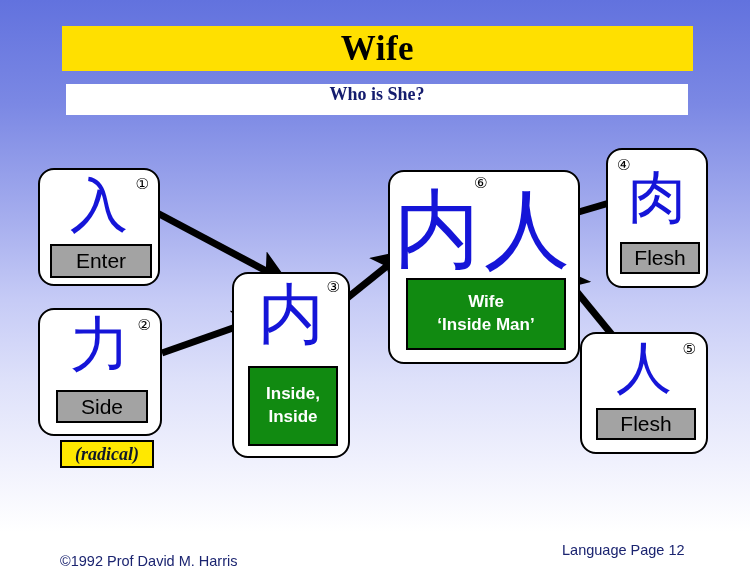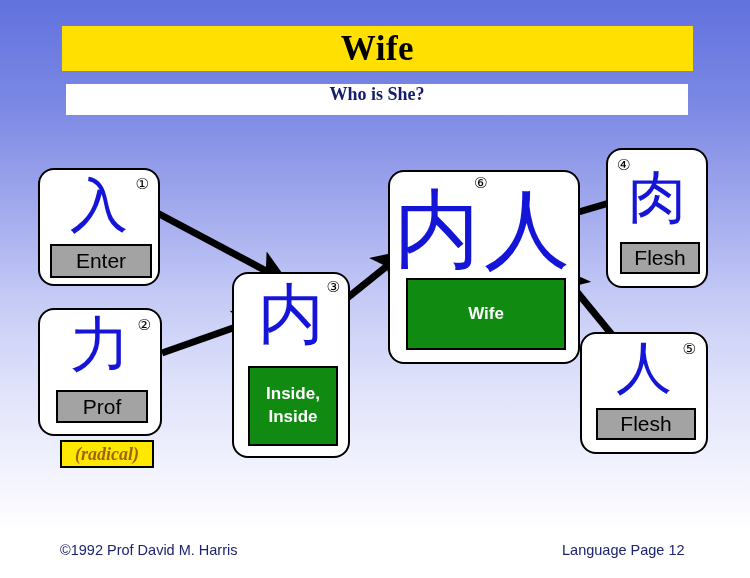--- a/index.html
+++ b/index.html
@@ -132,21 +132,21 @@
     background: #ffe800;
     border: 2px solid #000000;
     box-sizing: border-box;
     display: flex;
     align-items: center;
     justify-content: center;
     font-family: "Liberation Serif", serif;
     font-style: italic;
     font-weight: bold;
     font-size: 18px;
-    color: #a16207;
+    color: #0f172a;
   }
 
   
   #card-enter   { left: 38px;  top: 168px; width: 122px; height: 118px; }
   #card-side    { left: 38px;  top: 308px; width: 124px; height: 128px; }
   #card-inner   { left: 232px; top: 272px; width: 118px; height: 186px; }
   #card-wife    { left: 388px; top: 170px; width: 192px; height: 194px; }
   #card-flesh   { left: 606px; top: 148px; width: 102px; height: 140px; }
   #card-person  { left: 580px; top: 332px; width: 128px; height: 122px; }
 
@@ -154,21 +154,21 @@
   .footer {
     position: absolute;
     bottom: 0;
     left: 0;
     width: 750px;
     height: 60px;
     color: #1b2470;
     font-family: "Liberation Sans", sans-serif;
     font-size: 14.5px;
   }
-  .footer .f-copy { position: absolute; left: 60px;  top: 24px; white-space: nowrap; }
+  .footer .f-copy { position: absolute; left: 60px;  top: 35px; white-space: nowrap; }
   .footer .f-mid  { position: absolute; left: 283px; top: 24px; white-space: nowrap; }
   .footer .f-page { position: absolute; left: 562px; top: 24px; white-space: nowrap; }
 </style>
 </head>
 <body>
 
 <div id="slide">
 
   <div class="title-bar">
     <span class="txt">Wife</span>
@@ -194,38 +194,39 @@
 
   <div class="card" id="card-enter">
     <div class="han" style="top:6px; font-size:58px;">入</div>
     <div class="marker" style="right:9px; top:7px;">①</div>
     <div class="ylabel" style="left:10px; top:74px; width:102px; height:34px;">Enter</div>
   </div>
 
   <div class="card" id="card-side">
     <div class="han" style="top:4px; font-size:60px;">力</div>
     <div class="marker" style="right:9px; top:8px;">②</div>
-    <div class="ylabel" style="left:16px; top:80px; width:92px; height:33px;">Prof</div>
+    <div class="ylabel" style="left:16px; top:80px; width:92px; height:33px;">Side</div>
   </div>
   <div class="radical-box" style="left:60px; top:440px; width:94px; height:28px;">(radical)</div>
 
   <div class="card" id="card-inner">
     <div class="han" style="top:8px; font-size:66px;">内</div>
     <div class="marker" style="right:8px; top:6px;">③</div>
     <div class="glabel" style="left:14px; top:92px; width:90px; height:80px;">
       <span>Inside,</span>
       <span>Inside</span>
     </div>
   </div>
 
   <div class="card" id="card-wife">
     <div class="han" style="top:14px; font-size:86px; letter-spacing:4px;">内人</div>
     <div class="marker" style="left:84px; top:4px;">⑥</div>
     <div class="glabel" style="left:16px; top:106px; width:160px; height:72px;">
       <span>Wife</span>
+      <span>‘Inside Man’</span>
     </div>
   </div>
 
   <div class="card" id="card-flesh">
     <div class="han" style="top:18px; font-size:58px;">肉</div>
     <div class="marker" style="left:9px; top:8px;">④</div>
     <div class="ylabel" style="left:12px; top:92px; width:80px; height:32px;">Flesh</div>
   </div>
 
   <div class="card" id="card-person">

